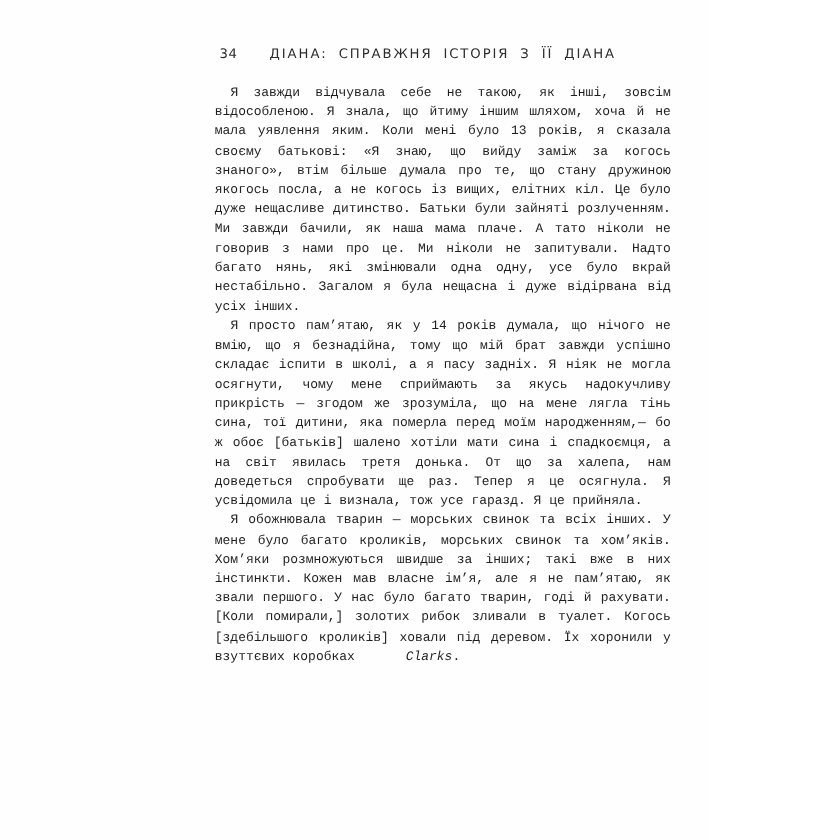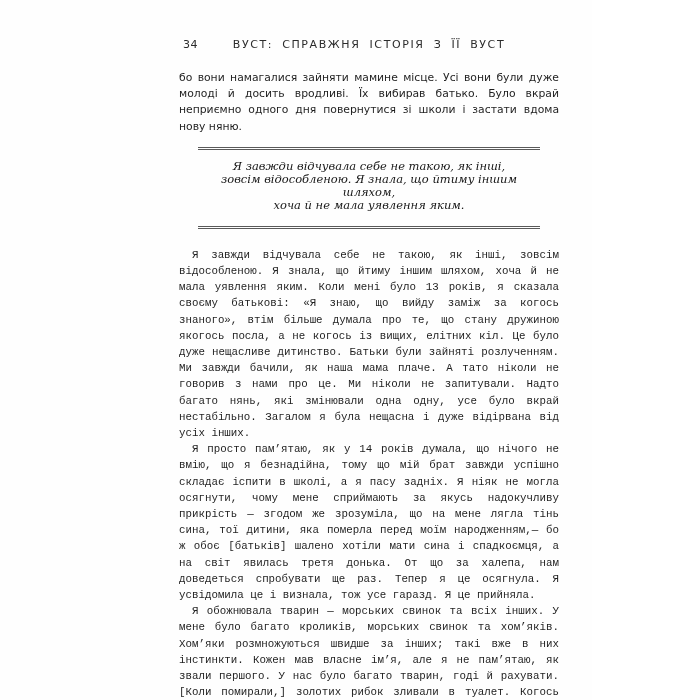--- a/index.html
+++ b/index.html
@@ -67,30 +67,24 @@
   .brand-italic { font-style: italic; margin-left: 36px; }
 </style>
 </head>
 <body>
 
 <div class="page">
   <div class="column">
 
     <header class="running-header">
       <span class="page-number">34</span>
-      <div class="running-title">ВУСТ: СПРАВЖНЯ ІСТОРІЯ З ЇЇ ВУСТ</div>
+      <div class="running-title">ДІАНА: СПРАВЖНЯ ІСТОРІЯ З ЇЇ ДІАНА</div>
     </header>
 
-    <p class="body-p">бо вони намагалися зайняти мамине місце. Усі вони були дуже молоді й досить вродливі. Їх вибирав батько. Було вкрай неприємно одного дня повернутися зі школи і застати вдома нову няню.</p>
 
-    <div class="pull-quote">
-      <div class="quote-line">Я завжди відчувала себе не такою, як інші,</div>
-      <div class="quote-line">зовсім відособленою. Я знала, що йтиму іншим шляхом,</div>
-      <div class="quote-line">хоча й не мала уявлення яким.</div>
-    </div>
 
     <p class="body-p p-indent">Я завжди відчувала себе не такою, як інші, зовсім відособленою. Я знала, що йтиму іншим шляхом, хоча й не мала уявлення яким. Коли мені було 13 років, я сказала своєму батькові: «Я знаю, що вийду заміж за когось знаного», втім більше думала про те, що стану дружиною якогось посла, а не когось із вищих, елітних кіл. Це було дуже нещасливе дитинство. Батьки були зайняті розлученням. Ми завжди бачили, як наша мама плаче. А тато ніколи не говорив з нами про це. Ми ніколи не запитували. Надто багато нянь, які змінювали одна одну, усе було вкрай нестабільно. Загалом я була нещасна і дуже відірвана від усіх інших.</p>
 
     <p class="body-p p-indent">Я просто пам’ятаю, як у 14 років думала, що нічого не вмію, що я безнадійна, тому що мій брат завжди успішно складає іспити в школі, а я пасу задніх. Я ніяк не могла осягнути, чому мене сприймають за якусь надокучливу прикрість — згодом же зрозуміла, що на мене лягла тінь сина, тої дитини, яка померла перед моїм народженням,— бо ж обоє [батьків] шалено хотіли мати сина і спадкоємця, а на світ явилась третя донька. От що за халепа, нам доведеться спробувати ще раз. Тепер я це осягнула. Я усвідомила це і визнала, тож усе гаразд. Я це прийняла.</p>
 
     <p class="body-p p-indent"><span>Я обожнювала тварин — морських свинок та всіх інших. У мене було багато кроликів, морських свинок та хом’яків. Хом’яки розмножуються швидше за інших; такі вже в них інстинкти. Кожен мав власне ім’я, але я не пам’ятаю, як звали першого. У нас було багато тварин, годі й рахувати. [Коли помирали,] золотих рибок зливали в туалет. Когось [здебільшого кроликів] ховали під деревом. Їх хоронили у взуттєвих коробках </span><i class="brand-italic">Clarks</i><span>.</span></p>
 
   </div>
 </div>
 

